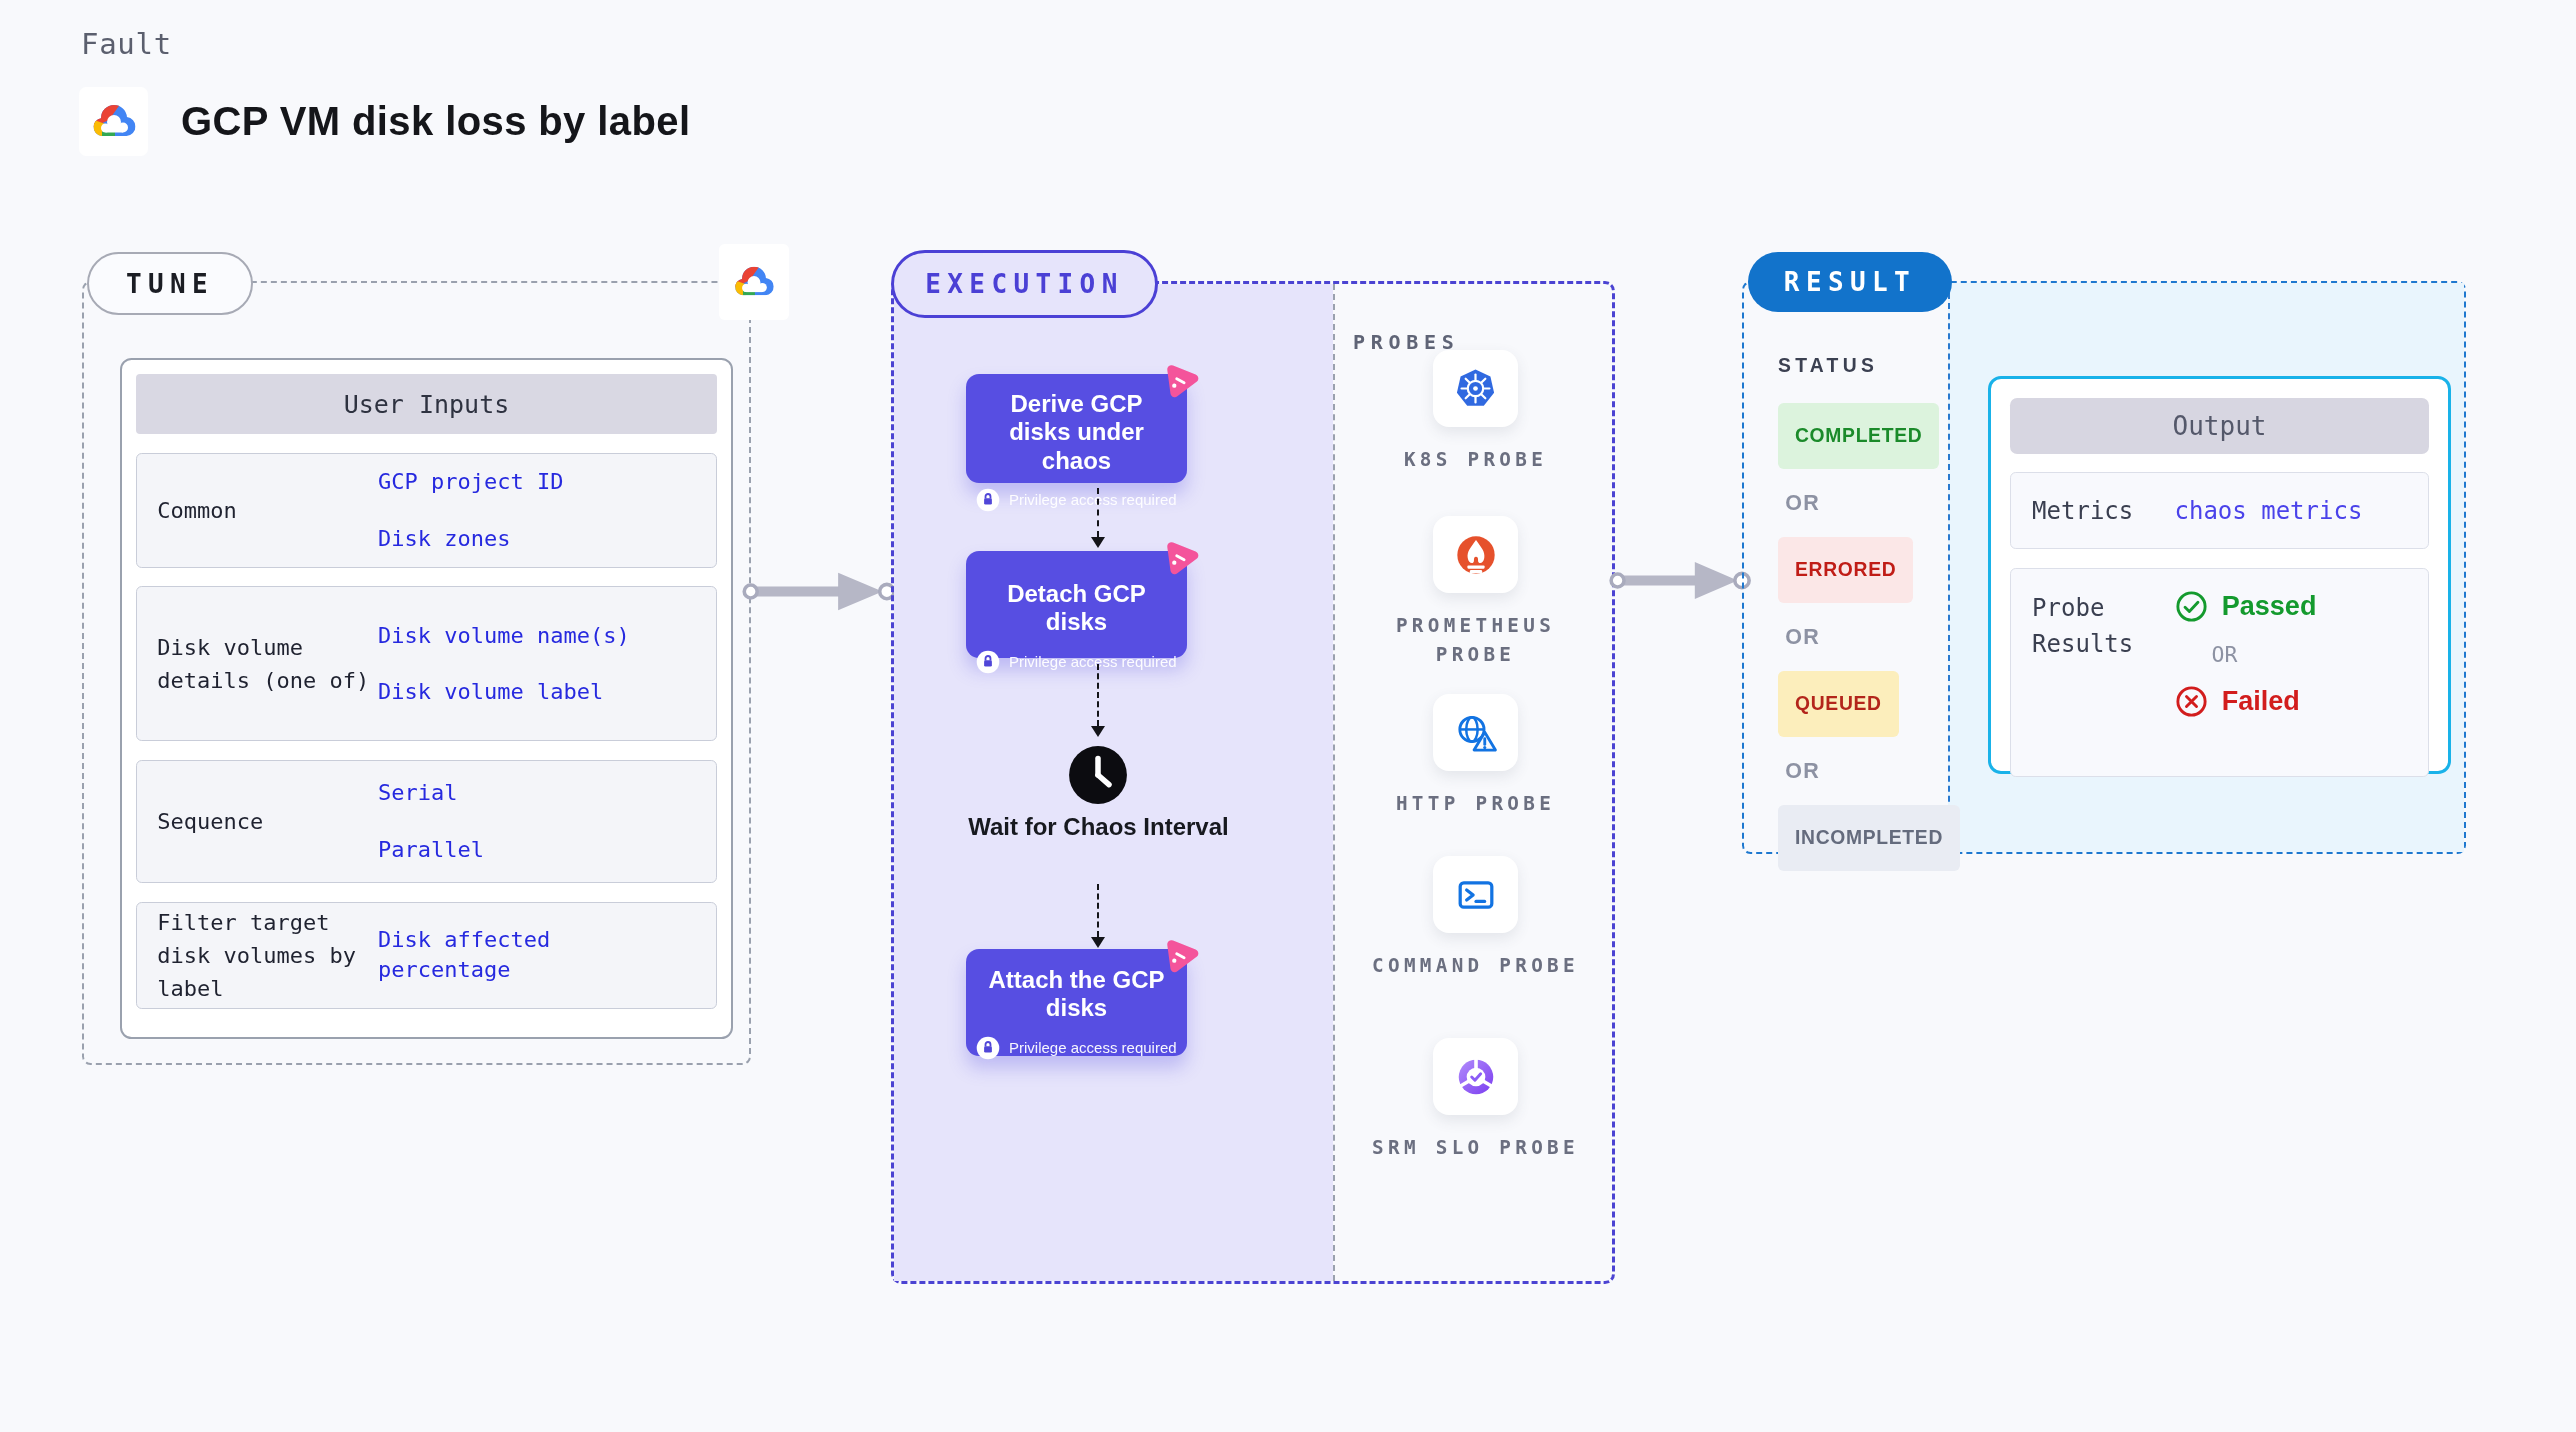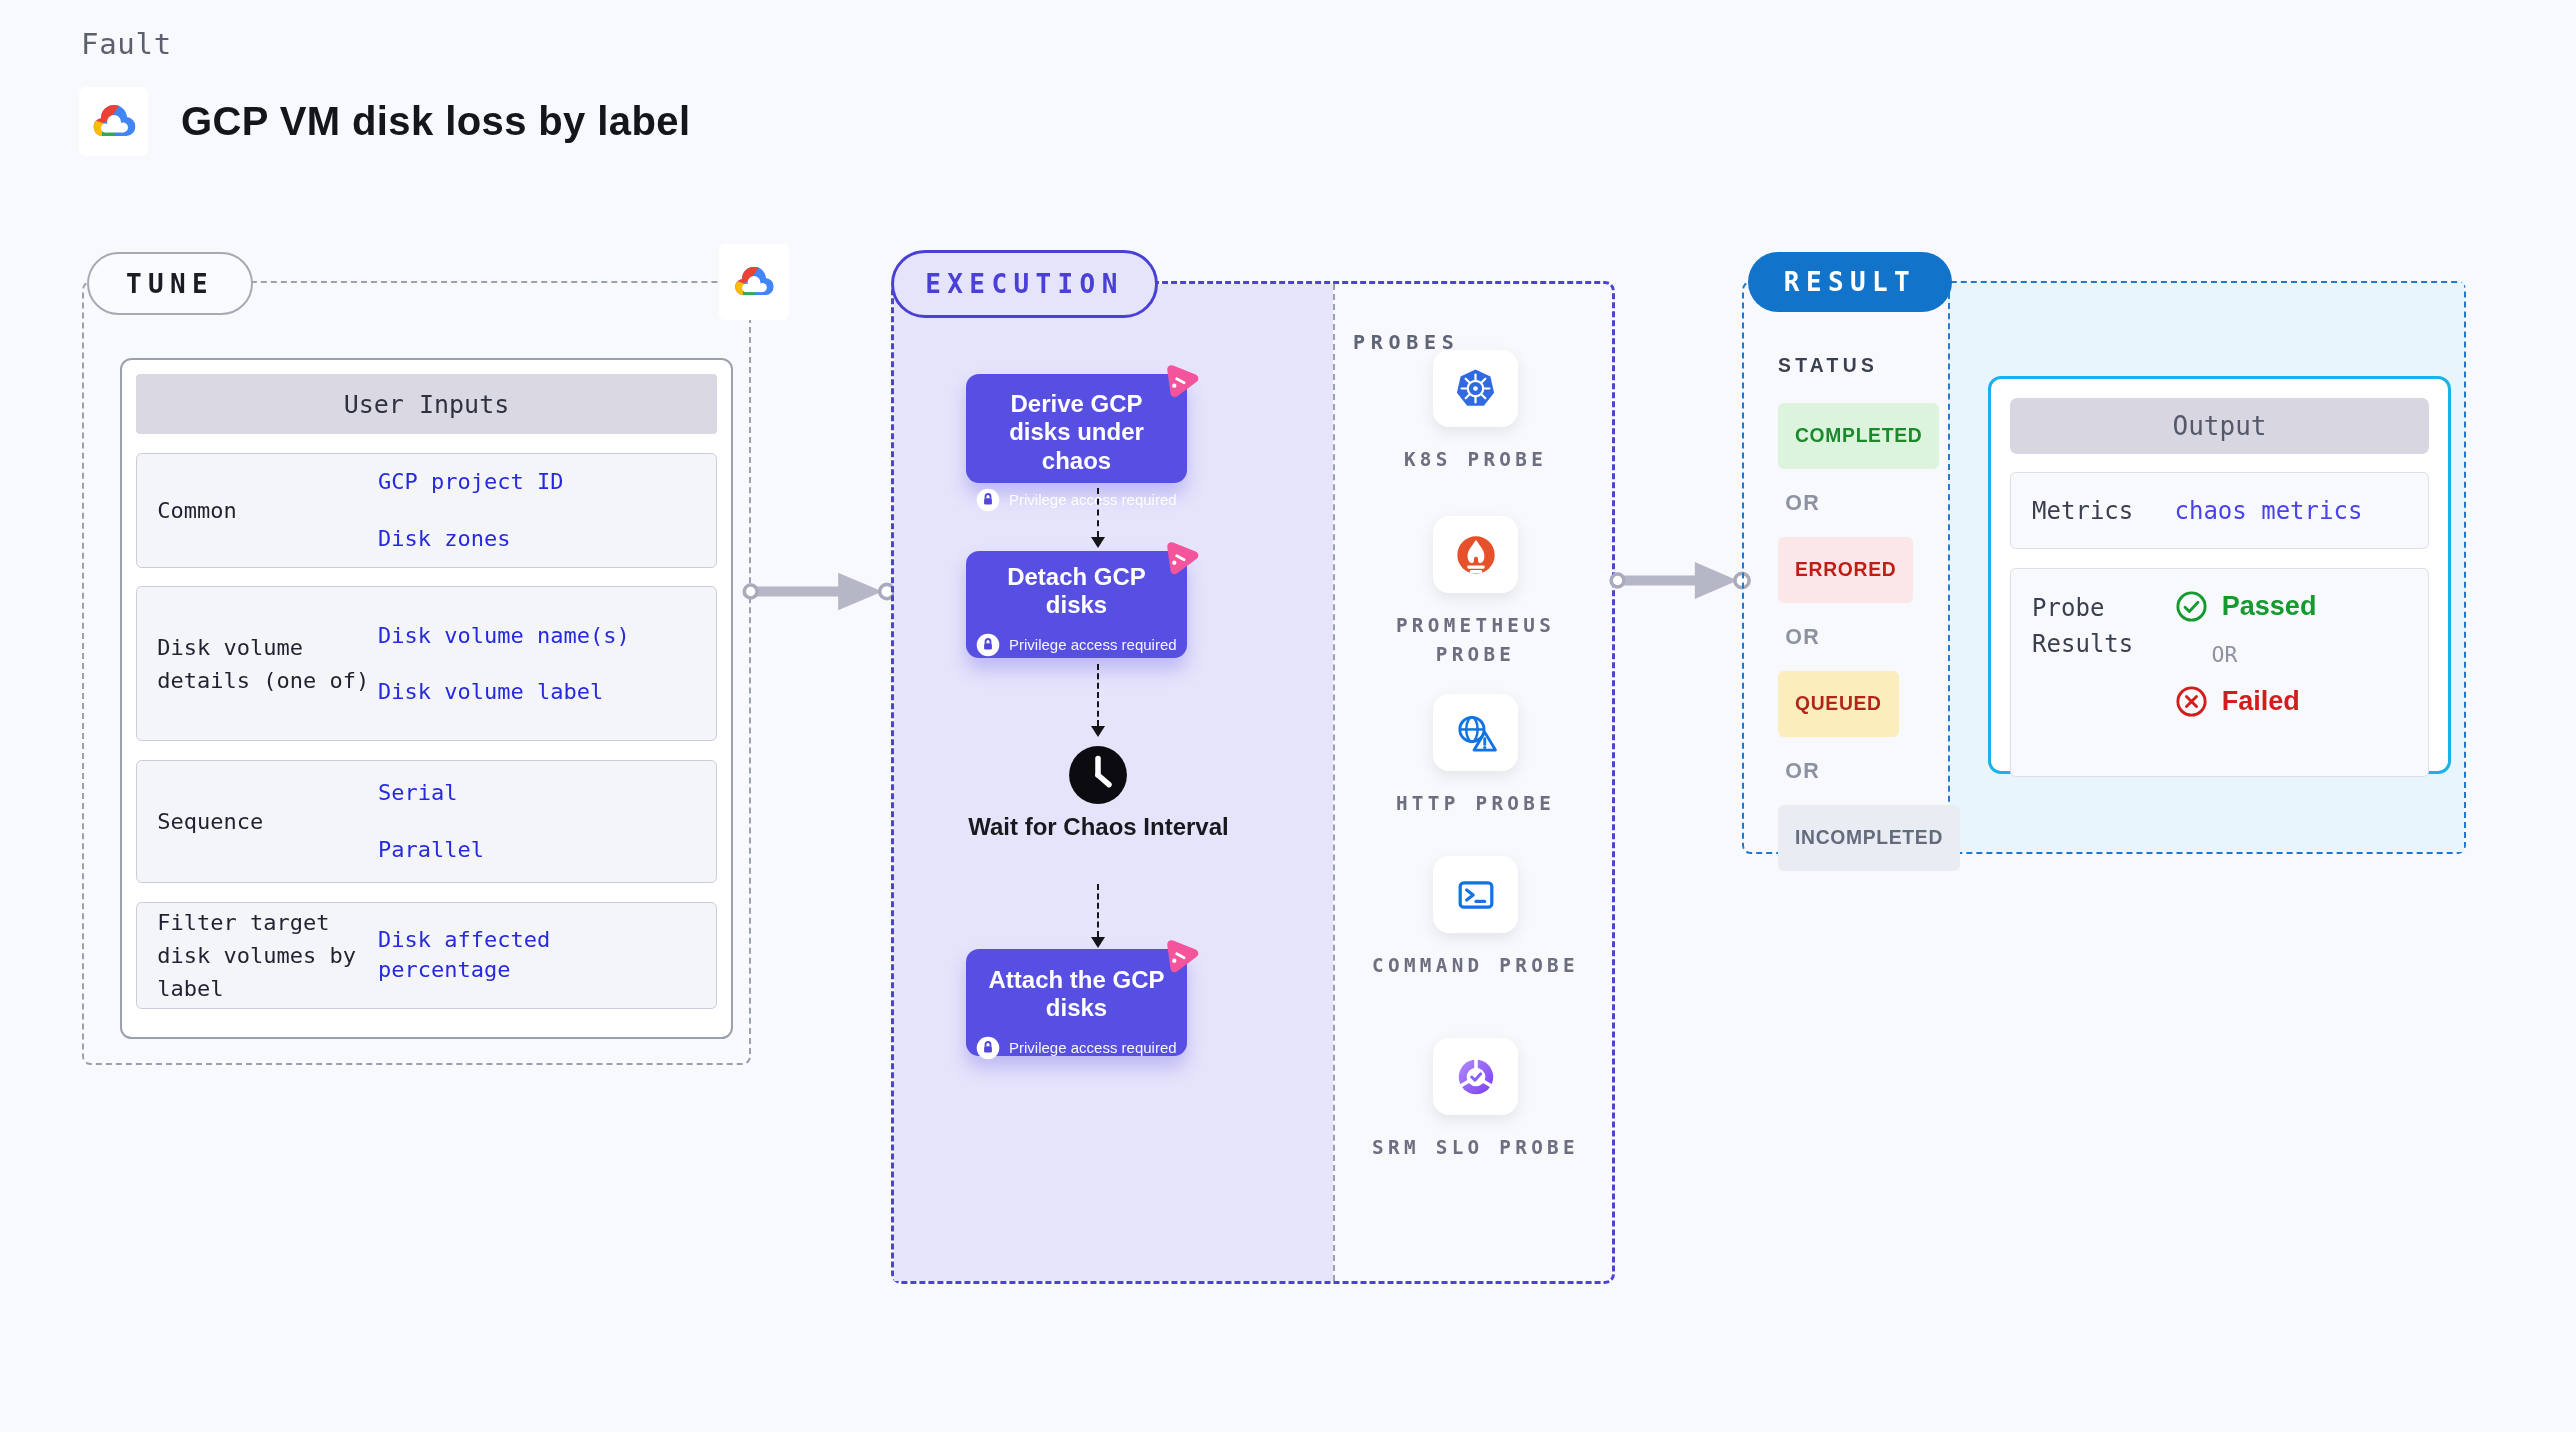--- a/index.html
+++ b/index.html
@@ -198,21 +198,21 @@
         </svg>
         <span>Privilege access required</span>
       </div>
     </div>
 
     <div class="varrow" style="left:197px;top:204px;">
       <div class="ln" style="height:49px"></div>
         <div class="hd"></div>
     </div>
 
-    <div class="step" style="top:267px;height:107px;padding-top:12px;">
+    <div class="step" style="top:267px;height:107px;padding-top:29px;">
       <div class="chaos-badge">
         <svg width="40" height="40" viewBox="0 0 56 56">
           <polygon points="14,15 47,23 23,47" fill="#f4549b" stroke="#f4549b" stroke-width="12" stroke-linejoin="round"></polygon>
           <line x1="23" y1="27" x2="34" y2="31" stroke="#fff" stroke-width="4" stroke-linecap="round"></line>
           <circle cx="21" cy="37" r="3" fill="#fff"></circle>
         </svg>
       </div>
       <div class="ttl">Detach GCP disks</div>
       <div class="priv">
         <svg width="24" height="24" viewBox="0 0 34 34">

